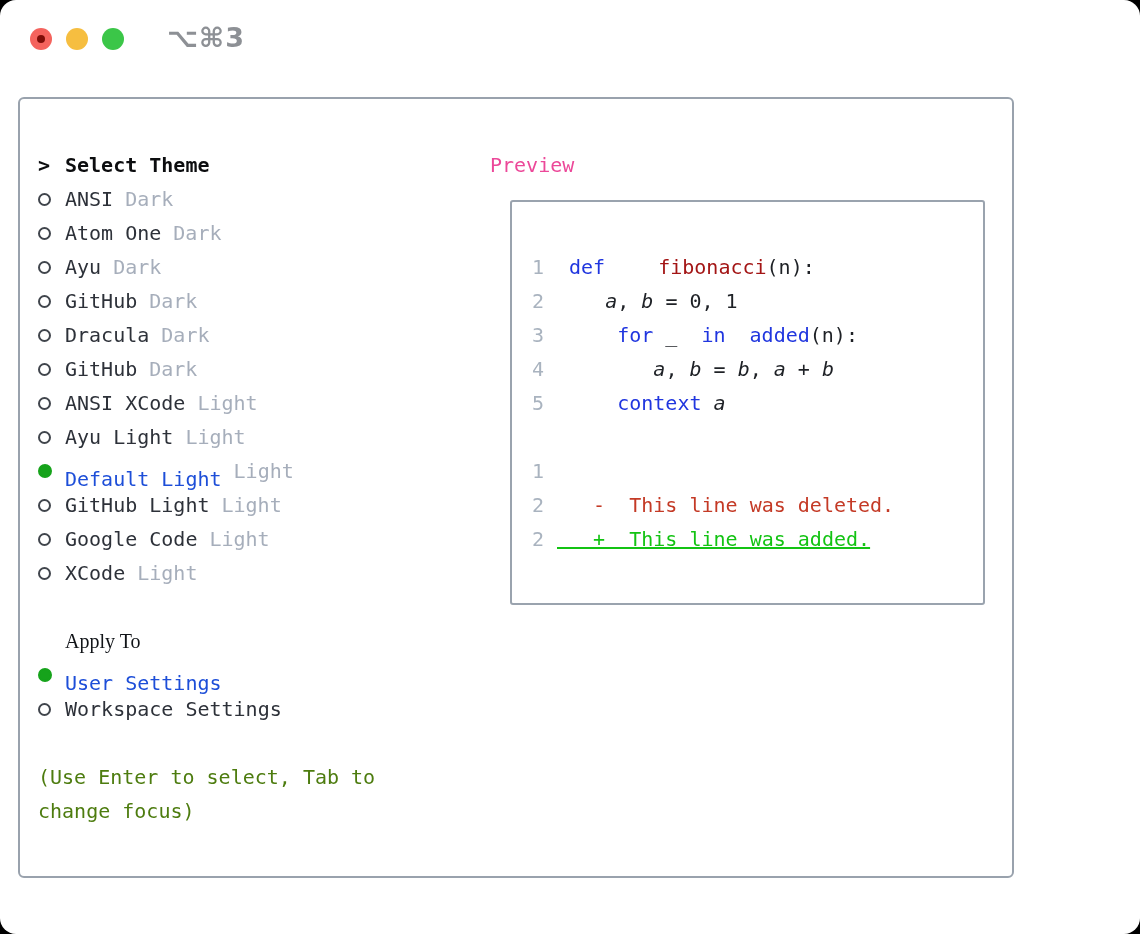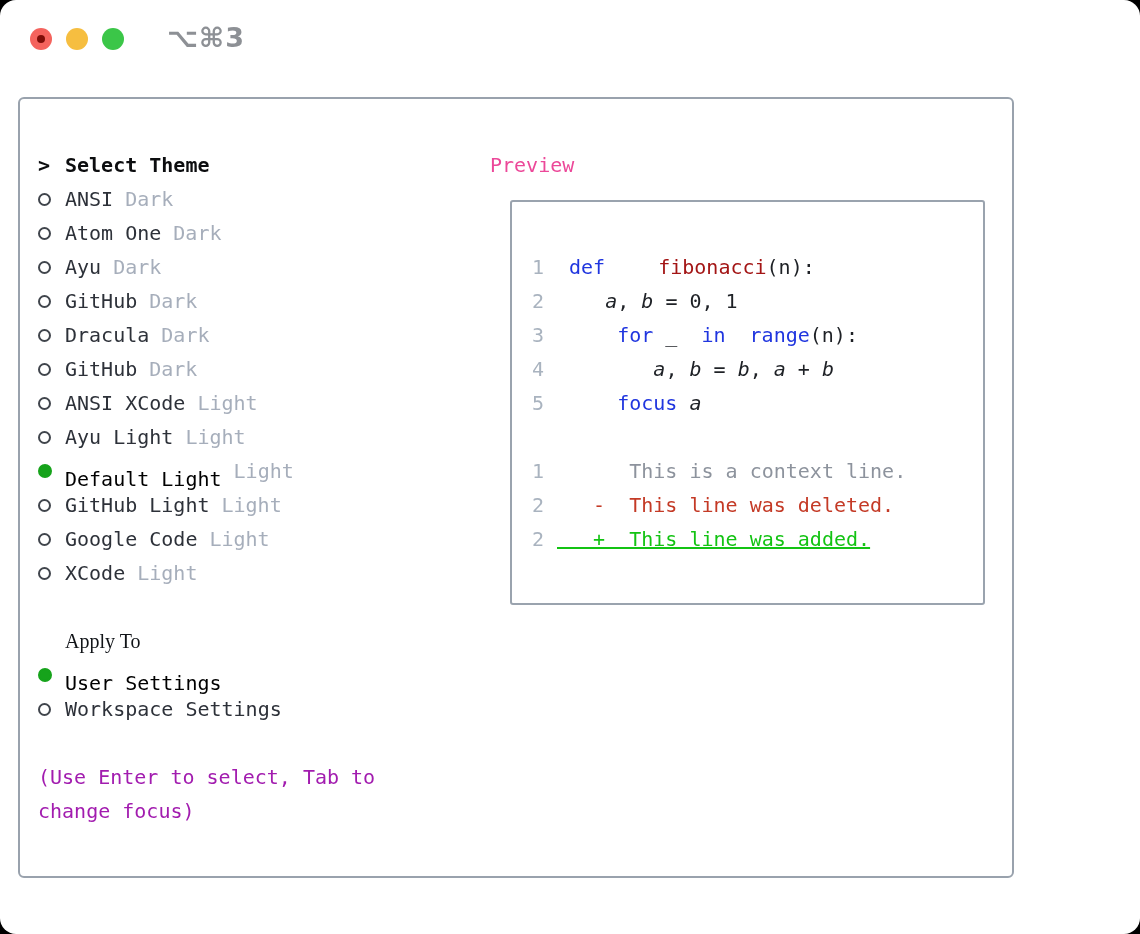--- a/index.html
+++ b/index.html
@@ -45,24 +45,24 @@
   .row{display:flex;align-items:center;height:34px;white-space:pre;}
   .gutter{width:27px;display:flex;align-items:center;flex:none;}
   .prompt{font-weight:bold;color:#0c0d0f;}
   .heading{font-weight:bold;color:#0c0d0f;}
   .radio{
     width:13px;height:13px;border:2px solid #40454c;border-radius:50%;
     box-sizing:border-box;flex:none;
   }
   .radio.selected{background:#16a31b;border-color:#16a31b;width:14px;height:14px;}
   .item-name{color:#2d3139;white-space:pre;}
-  .item-name.selected{color:#000000;margin-top:16px;}
+  .item-name.selected{color:#1d4ed8;margin-top:16px;}
   .item-tag{color:#a6aebb;margin-left:12px;white-space:pre;}
   .subhead{color:#111418;font-family:Liberation Serif, serif;}
-  .hint{color:#a21caf;white-space:pre;}
+  .hint{color:#4d7c0f;white-space:pre;}
   .blank{height:34px;}
   
   .preview-label{
     position:absolute;left:470px;top:49px;height:34px;line-height:34px;
     font-size:20px;font-weight:normal;color:#ec4899;
   }
   .preview-box{
     position:absolute;left:490px;top:101px;width:475px;height:405px;
     border:2px solid #9aa3ae;border-radius:3px;background:#fff;
     box-sizing:border-box;
@@ -134,24 +134,24 @@
       <div class="row hint">(Use Enter to select, Tab to</div>
       <div class="row hint">change focus)</div>
     </div>
 
     <div class="preview-label">Preview</div>
 
     <div class="preview-box">
       <div id="preview-code">
           <div class="code-line"><span class="lnum">1</span><span class="tok c-kw">def</span><span class="tok c-plain"> </span><span class="tok c-fn">fibonacci</span><span class="tok c-plain">(n):</span></div>
           <div class="code-line"><span class="lnum">2</span><span class="tok c-plain">    </span><span class="tok c-var">a</span><span class="tok c-plain">, </span><span class="tok c-var">b</span><span class="tok c-plain"> = 0, 1</span></div>
-          <div class="code-line"><span class="lnum">3</span><span class="tok c-plain">    </span><span class="tok c-kw">for</span><span class="tok c-plain"> _ </span><span class="tok c-kw">in</span><span class="tok c-plain"> </span><span class="tok c-kw">range</span><span class="tok c-plain">(n):</span></div>
+          <div class="code-line"><span class="lnum">3</span><span class="tok c-plain">    </span><span class="tok c-kw">for</span><span class="tok c-plain"> _ </span><span class="tok c-kw">in</span><span class="tok c-plain"> </span><span class="tok c-kw">added</span><span class="tok c-plain">(n):</span></div>
           <div class="code-line"><span class="lnum">4</span><span class="tok c-plain">        </span><span class="tok c-var">a</span><span class="tok c-plain">, </span><span class="tok c-var">b</span><span class="tok c-plain"> = </span><span class="tok c-var">b</span><span class="tok c-plain">, </span><span class="tok c-var">a</span><span class="tok c-plain"> + </span><span class="tok c-var">b</span></div>
-          <div class="code-line"><span class="lnum">5</span><span class="tok c-plain">    </span><span class="tok c-kw">focus</span><span class="tok c-plain"> </span><span class="tok c-var">a</span></div>
+          <div class="code-line"><span class="lnum">5</span><span class="tok c-plain">    </span><span class="tok c-kw">context</span><span class="tok c-plain"> </span><span class="tok c-var">a</span></div>
           <div class="code-line"><span class="lnum"></span></div>
-          <div class="code-line"><span class="lnum">1</span><span class="tok c-ctx">      This is a context line.</span></div>
+          <div class="code-line"><span class="lnum">1</span></div>
           <div class="code-line"><span class="lnum">2</span><span class="tok c-del">   -  This line was deleted.</span></div>
           <div class="code-line"><span class="lnum">2</span><span class="tok c-add">   +  This line was added.</span></div>
         </div>
     </div>
 
   </div>
 </div>
 
 </body></html>

